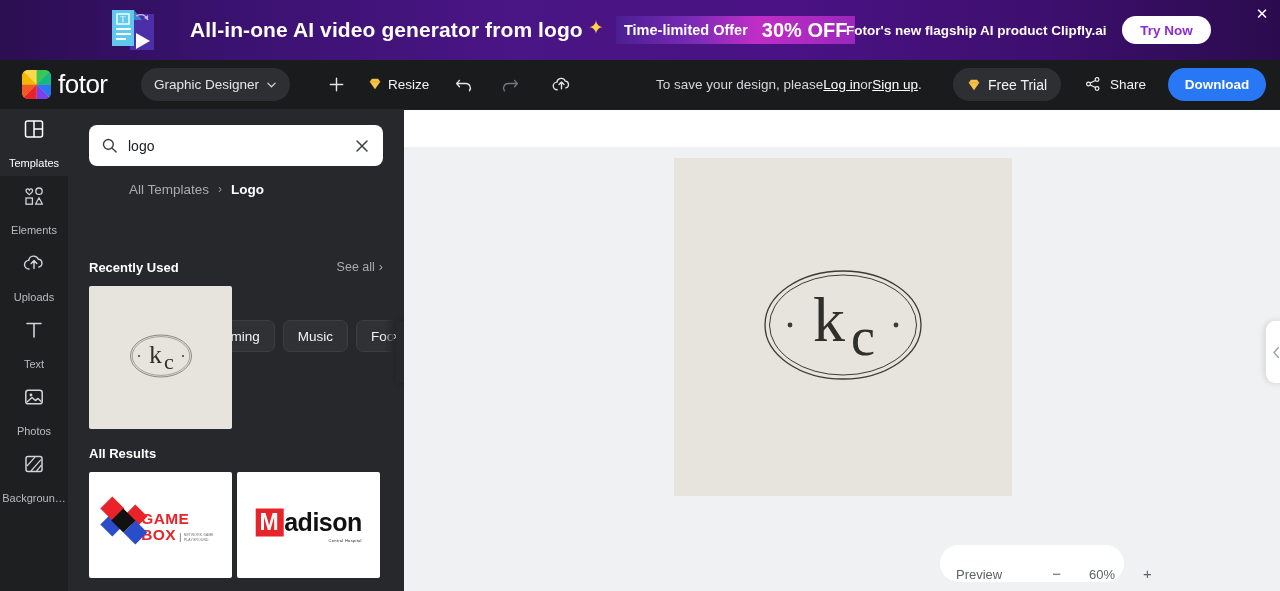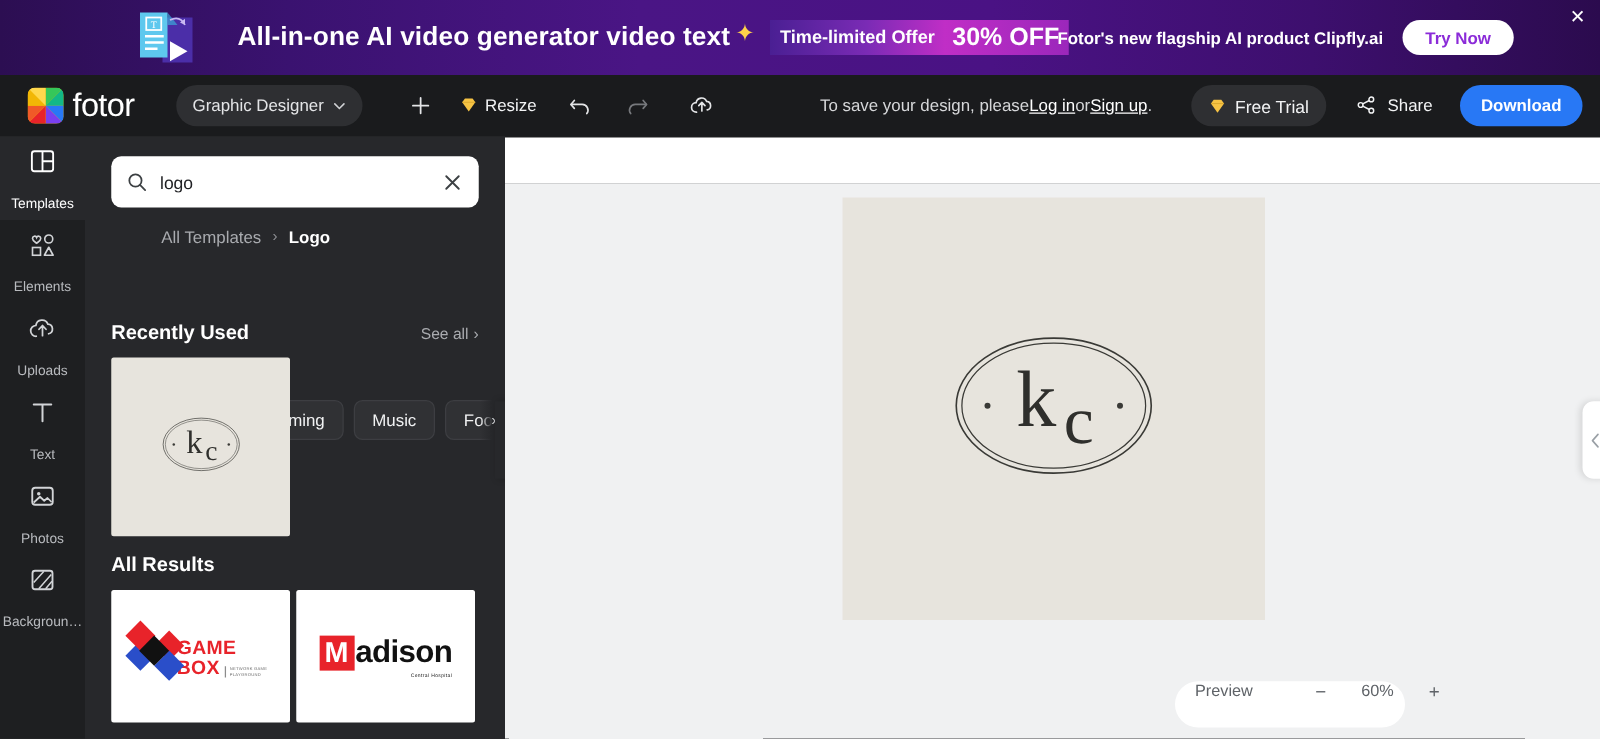--- a/index.html
+++ b/index.html
@@ -171,21 +171,21 @@
   .chips-next {
     position: absolute; right: -2px; top: 0; width: 22px; height: 32px;
     display: flex; align-items: center; justify-content: center;
     color: #cfd1d4; font-size: 12px; cursor: pointer;
     background: linear-gradient(90deg, rgba(39,40,43,0) 0%, #27282b 45%);
   }
   .section-head {
     position: absolute; left: 21px; width: 294px; height: 20px;
     display: flex; align-items: center; justify-content: space-between;
   }
-  .section-title { color: #ffffff; font-size: 16px; font-weight: bold; }
+  .section-title { color: #ffffff; font-size: 13px; font-weight: bold; }
   .see-all { color: #a9abaf; font-size: 12.5px; cursor: pointer; display: flex; align-items: center; gap: 4px; }
   .thumb {
     position: absolute; border-radius: 2px; overflow: hidden; cursor: pointer;
     background: #ffffff;
   }
   .thumb-recent { left: 21px; top: 177px; width: 143px; height: 143px; background: #e7e4dd; }
   .thumb-r1 { left: 21px; top: 363px; width: 143px; height: 106px; }
   .thumb-r2 { left: 169px; top: 363px; width: 143px; height: 106px; }
 
   
@@ -241,21 +241,21 @@
     background: #ffffff; border-radius: 9px 0 0 9px;
     display: flex; align-items: center; justify-content: center;
     color: #9aa0a6; font-size: 12px; cursor: pointer;
     box-shadow: -2px 0 6px rgba(0,0,0,.12);
   }
 
   
   .zoom-pill {
     position: absolute; left: 940px; top: 545px; width: 184px; height: 37px;
     background: #ffffff; border-radius: 19px;
-    display: flex; align-items: flex-start; gap: 25px; padding: 0 16px;
+    display: flex; align-items: flex-end; gap: 25px; padding: 0 16px;
   }
   .zoom-preview { color: #5f6368; font-size: 13px; cursor: pointer; }
   .zoom-div { width: 1px; height: 15px; background: #dadce0; }
   .zoom-btn { color: #5f6368; font-size: 15px; width: 16px; text-align: center; cursor: pointer; }
   .zoom-val { color: #5f6368; font-size: 13px; min-width: 32px; text-align: center; }
   .help-pill {
     position: absolute; left: 1156px; top: 545px; width: 95px; height: 37px;
     background: #dce9fd; border-radius: 19px;
     display: flex; align-items: center; justify-content: center; gap: 7px;
     color: #2878f5; font-size: 13px; cursor: pointer;
@@ -275,21 +275,21 @@
         <rect x="13" y="8" width="12" height="10" fill="none" stroke="#ffffff" stroke-width="1.4"></rect>
         <text x="19" y="16" font-size="8" fill="#ffffff" text-anchor="middle" font-family="Liberation Serif, serif">T</text>
         <rect x="12" y="22" width="15" height="2" fill="#ffffff"></rect>
         <rect x="12" y="27" width="15" height="2" fill="#ffffff"></rect>
         <rect x="12" y="32" width="10" height="2" fill="#ffffff"></rect>
         <path d="M32 10 q8 -4 12 4" fill="none" stroke="#c9b9f2" stroke-width="1.3"></path>
         <path d="M44 14 l0 -5 l-4 3 z" fill="#c9b9f2"></path>
         <path d="M32 27 L46 35 L32 43 Z" fill="#ffffff"></path>
       </svg>
     </div>
-    <div class="promo-title">All-in-one AI video generator video text</div>
+    <div class="promo-title">All-in-one AI video generator from logo</div>
     <div class="promo-sparkle">✦</div>
     <div class="promo-offer-wrap">
       <div class="promo-offer-pill">Time-limited Offer</div>
       <div class="promo-offer-strong">30% OFF</div>
     </div>
     <div class="promo-sub">Fotor's new flagship AI product Clipfly.ai</div>
     <div class="promo-cta">Try Now</div>
     <div class="promo-close">✕</div>
   </div>
 

